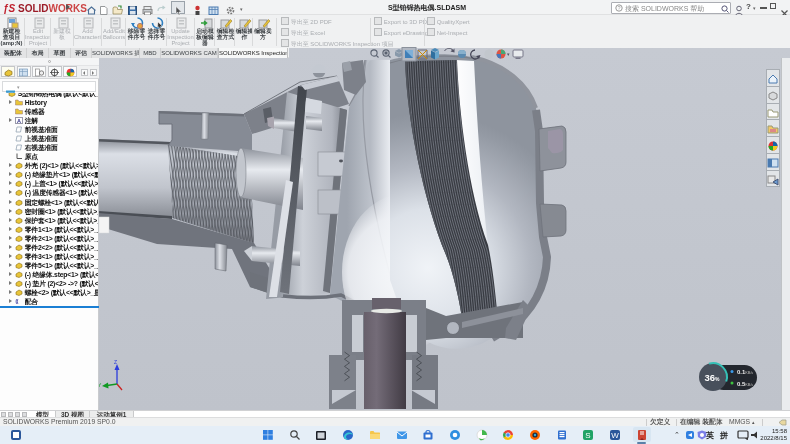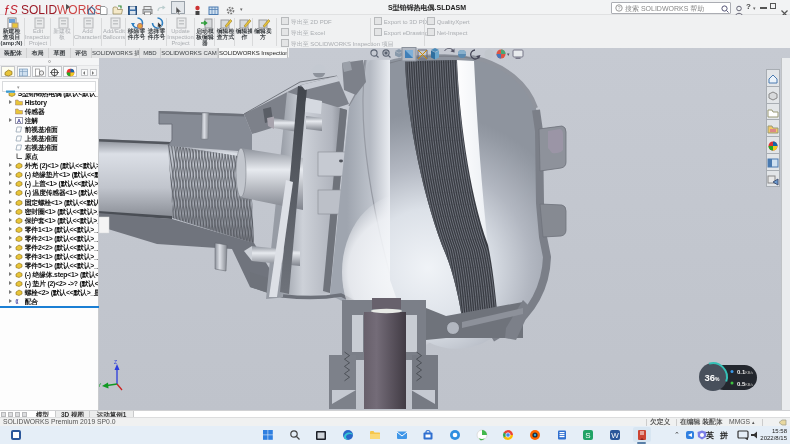--- a/index.html
+++ b/index.html
@@ -1,19 +1,19 @@
 <!DOCTYPE html>
 <html><head><meta charset="utf-8"><style>
 *{margin:0;padding:0;box-sizing:border-box}
 html,body{width:790px;height:444px;overflow:hidden;font-family:"Liberation Sans",sans-serif;}
 #app{position:relative;width:790px;height:444px;background:#f0f1f2;}
 .abs{position:absolute}
 
 #title{left:0;top:0;width:790px;height:15px;background:#f2f3f4;border-bottom:1px solid #e0e1e2;}
-#logo{left:3px;top:2.5px;font-size:12px;font-weight:normal;color:#b01324;letter-spacing:0px}
+#logo{left:3px;top:2.5px;font-size:10px;font-weight:bold;color:#b01324;letter-spacing:0px}
 #wtitle{top:3px;left:372px;width:110px;font-size:7px;color:#222;text-align:center;font-weight:bold}
 #searchbox{left:611px;top:1.5px;width:120px;height:12px;background:#fff;border:1px solid #abadb3;border-radius:1px;font-size:7px;color:#888;line-height:11px;padding-left:3px}
 
 #ribbon{left:0;top:15px;width:790px;height:33px;background:#f0f1f2;}
 .rbtn{top:0;height:33px;text-align:center;font-size:5.8px;line-height:6.2px;color:#3c4044;white-space:nowrap;overflow:hidden;font-weight:bold}
 .rbtn .ic{display:block;margin:2px auto 1px auto;width:11px;height:10px;position:relative}
 .rbtn.dis{color:#aaadb1;font-weight:normal}
 .rsep{top:3px;width:1px;height:28px;background:#d8d9da}
 .rrow{height:11px;font-size:6px;color:#aaadb1;line-height:11px;white-space:nowrap}
 

